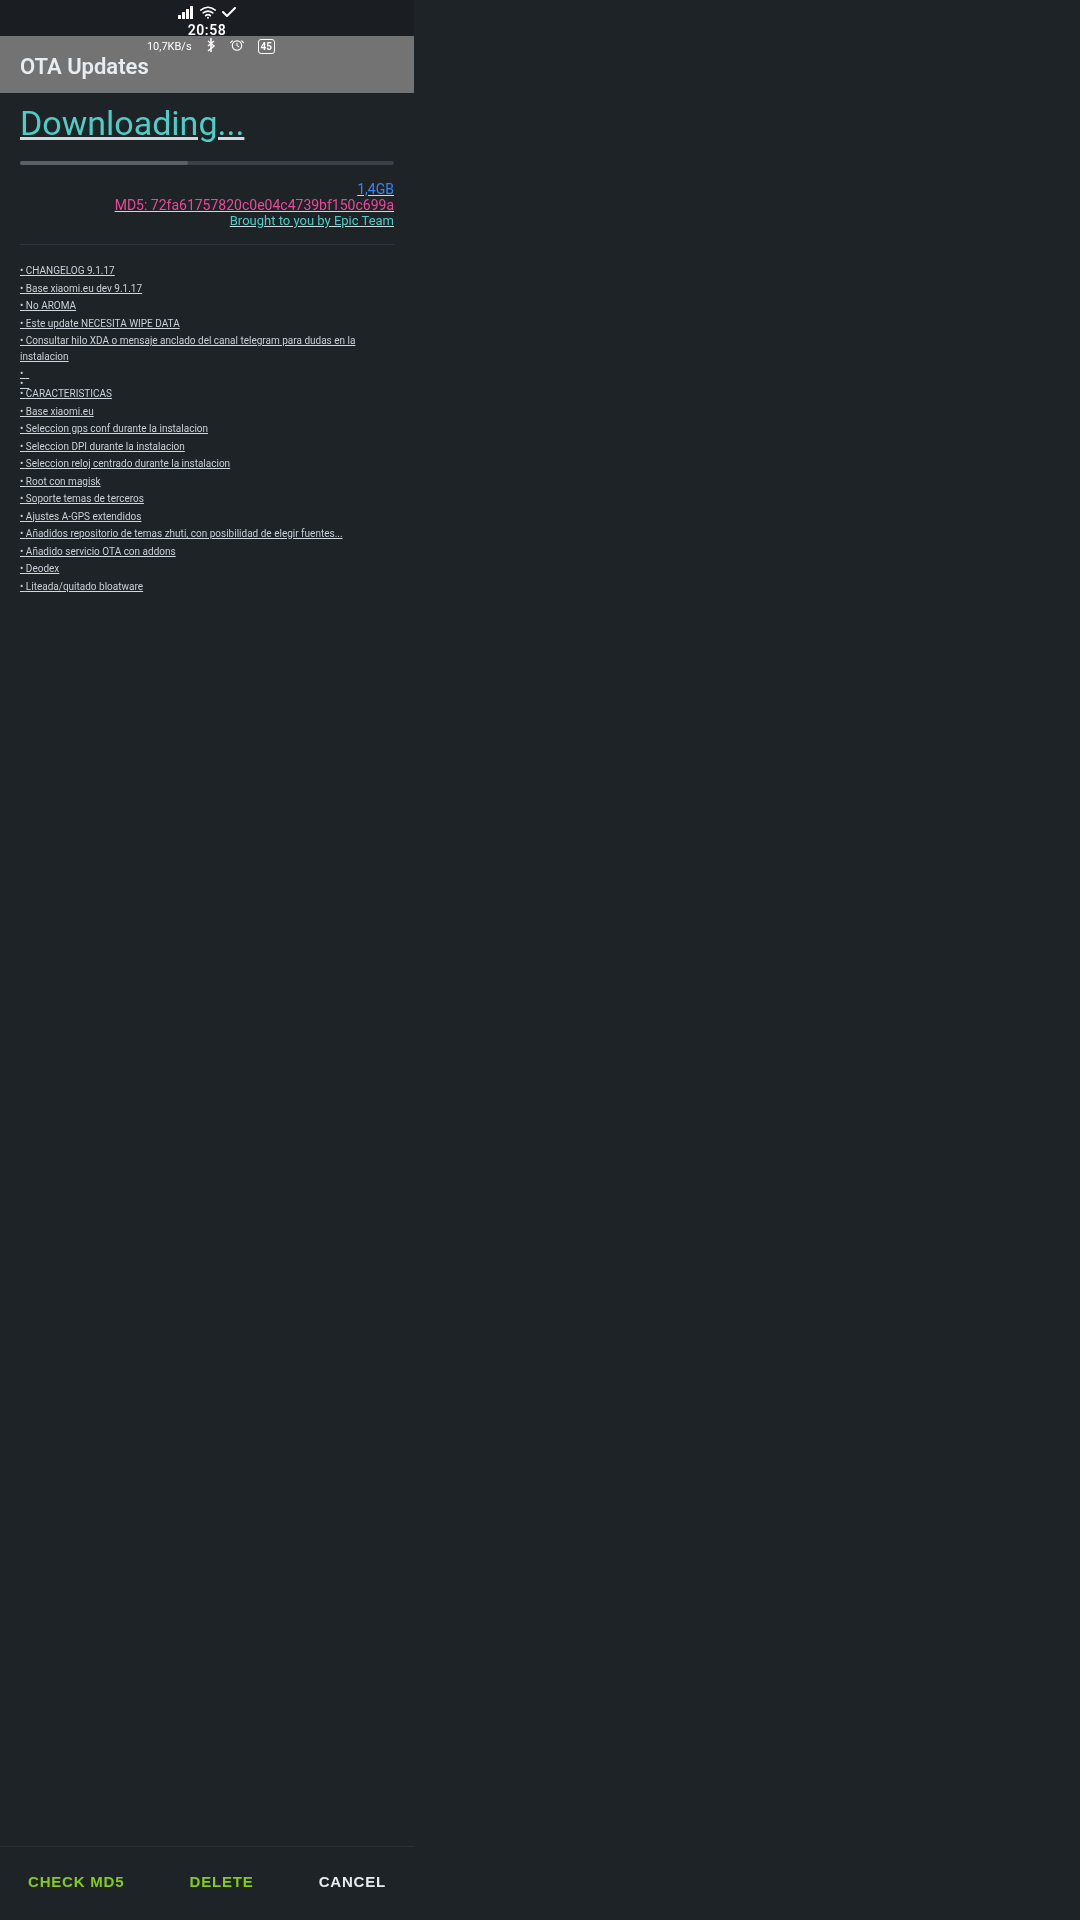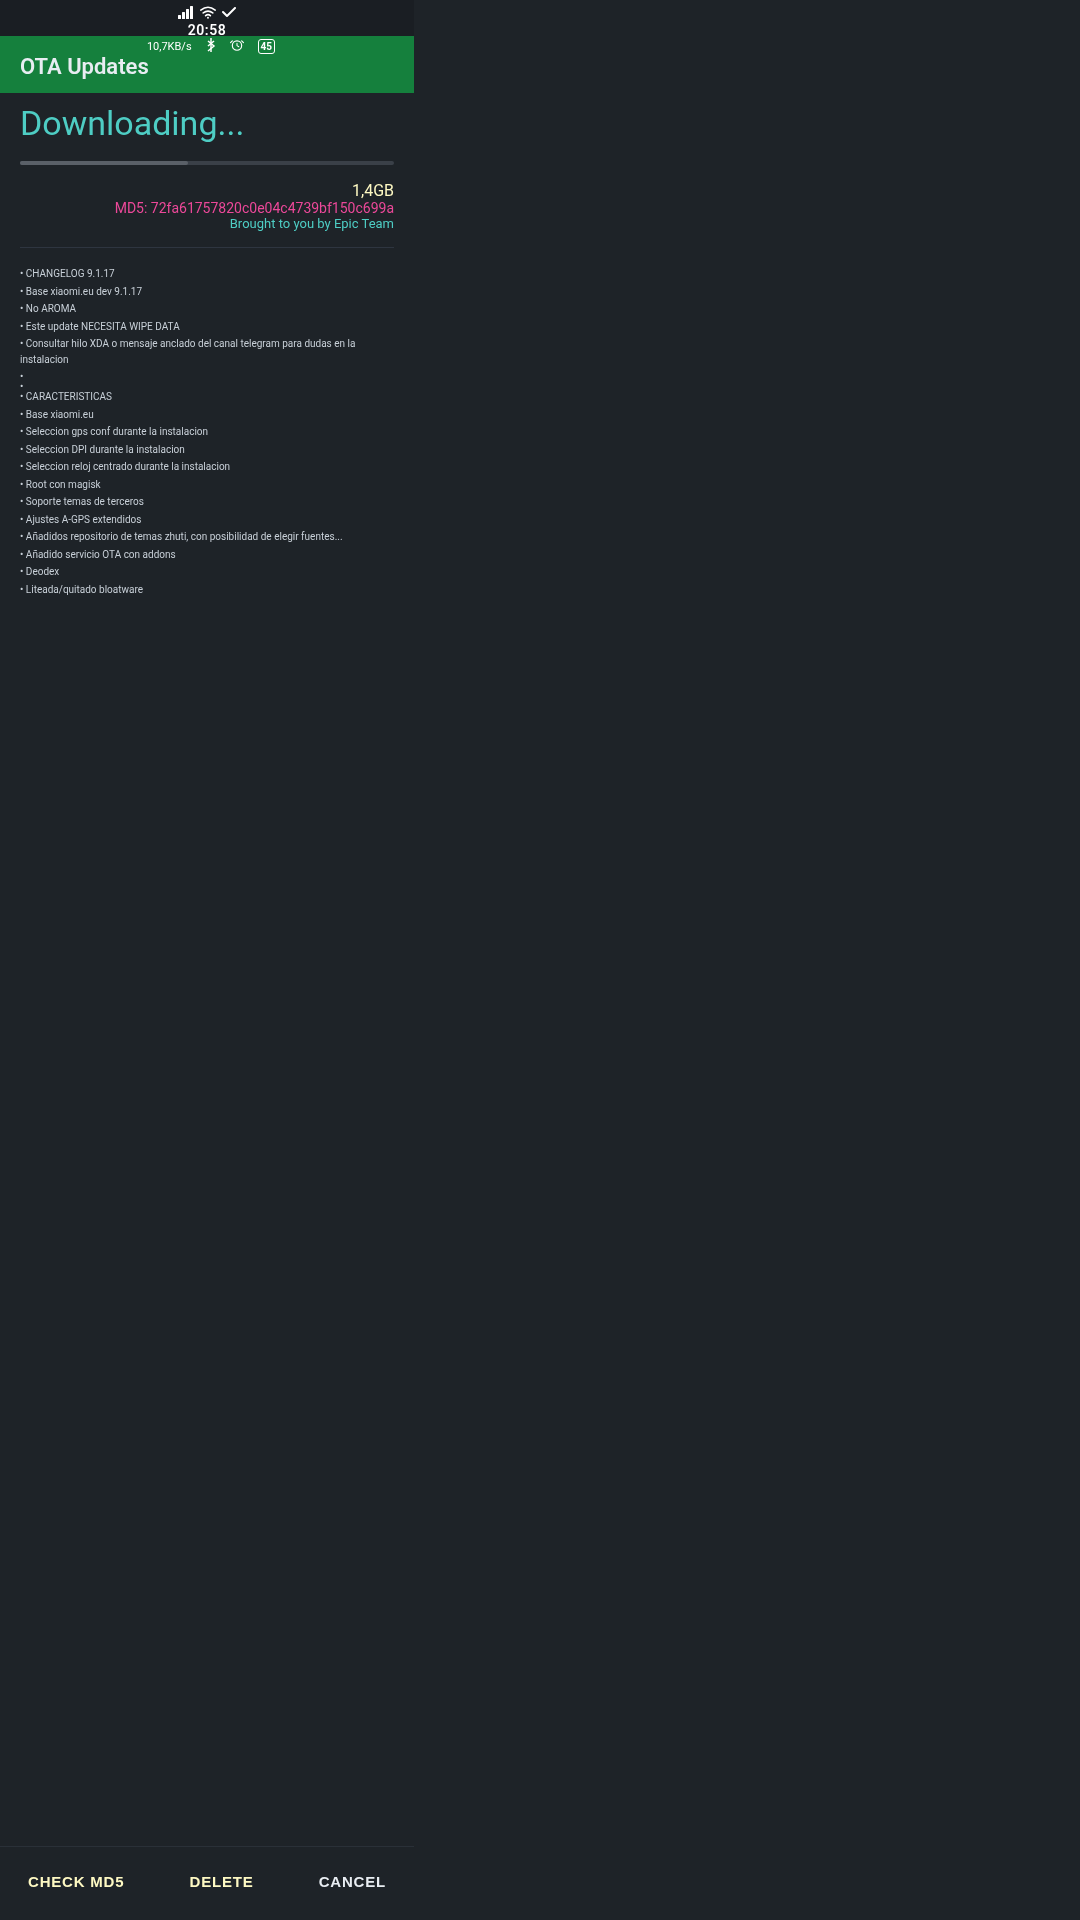--- a/index.html
+++ b/index.html
@@ -53,31 +53,32 @@
       border-radius: 3px;
       padding: 1px 2px;
       font-size: 10px;
       font-weight: bold;
       gap: 1px;
     }
 
     
     .app-header {
       padding: 18px 20px 14px 20px;
-      background: #15803d;
+      background: #737373;
     }
     .app-title {
       font-size: 22px;
       font-weight: 600;
       color: #e8edf2;
     }
 
     
     .main-content {
       padding: 10px 20px 100px 20px;
+      text-decoration: underline;
     }
 
     
     .downloading-title {
       font-size: 34px;
       font-weight: 400;
       color: #4ecdc4;
       margin-bottom: 18px;
     }
 
@@ -94,22 +95,22 @@
       background: #5a6068;
       border-radius: 2px;
     }
 
     
     .file-info {
       text-align: right;
       margin-bottom: 4px;
     }
     .file-size {
-      font-size: 16px;
-      color: #fef9c3;
+      font-size: 14px;
+      color: #3b82f6;
     }
     .file-md5 {
       font-size: 14px;
       color: #ec4899;
     }
     .epic-team {
       font-size: 13px;
       color: #4ecdc4;
       text-align: right;
       margin-bottom: 16px;
@@ -155,21 +156,21 @@
       font-size: 15px;
       font-weight: 600;
       letter-spacing: 0.8px;
       text-transform: uppercase;
       background: none;
       border: none;
       cursor: pointer;
       padding: 8px 4px;
     }
     .action-btn.disabled {
-      color: #fef9c3;
+      color: #84cc16;
     }
     .action-btn.cancel {
       color: #e8edf2;
     }
   </style>
 </head>
 <body>
 
 <div class="status-bar">
   <div class="status-left">

